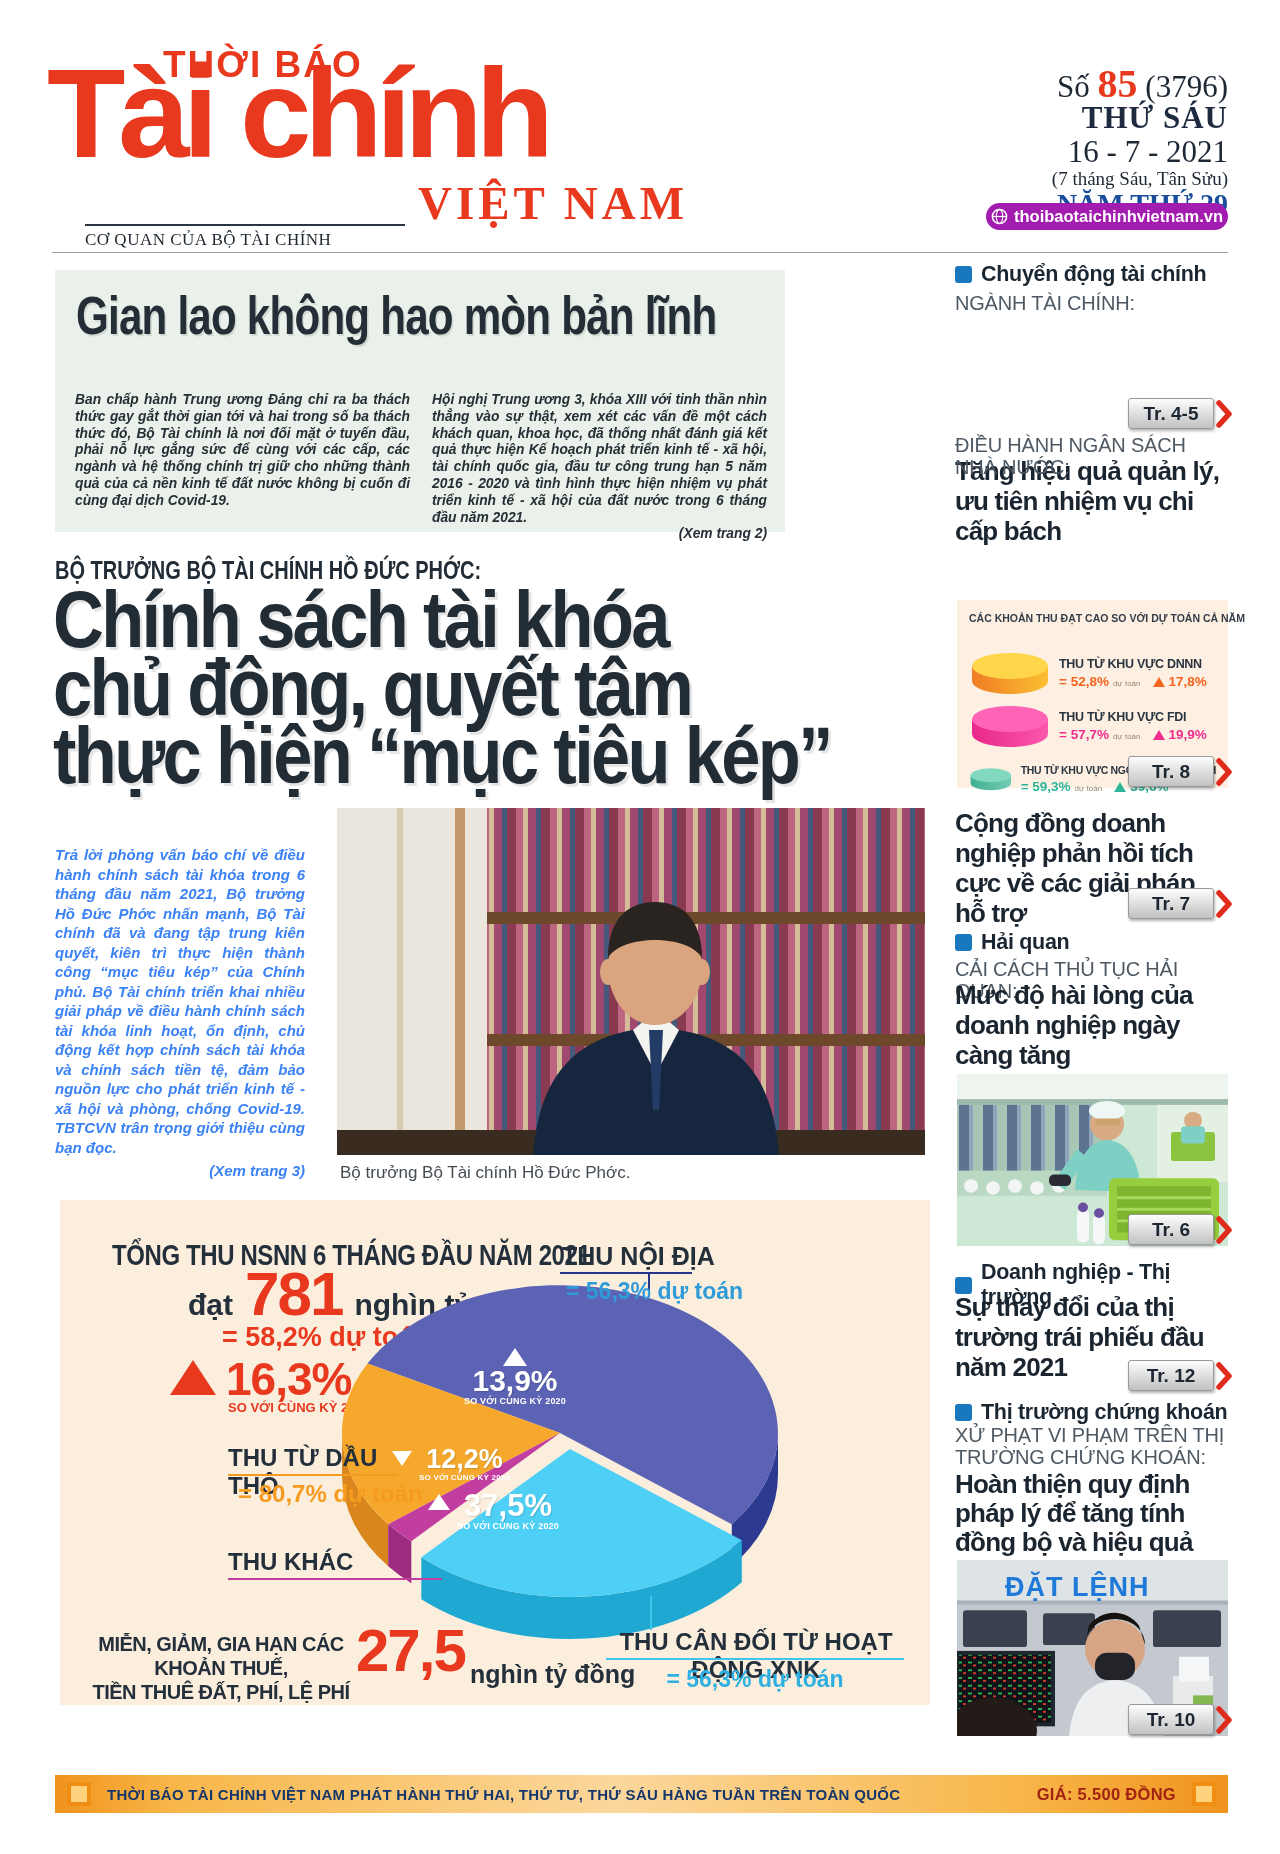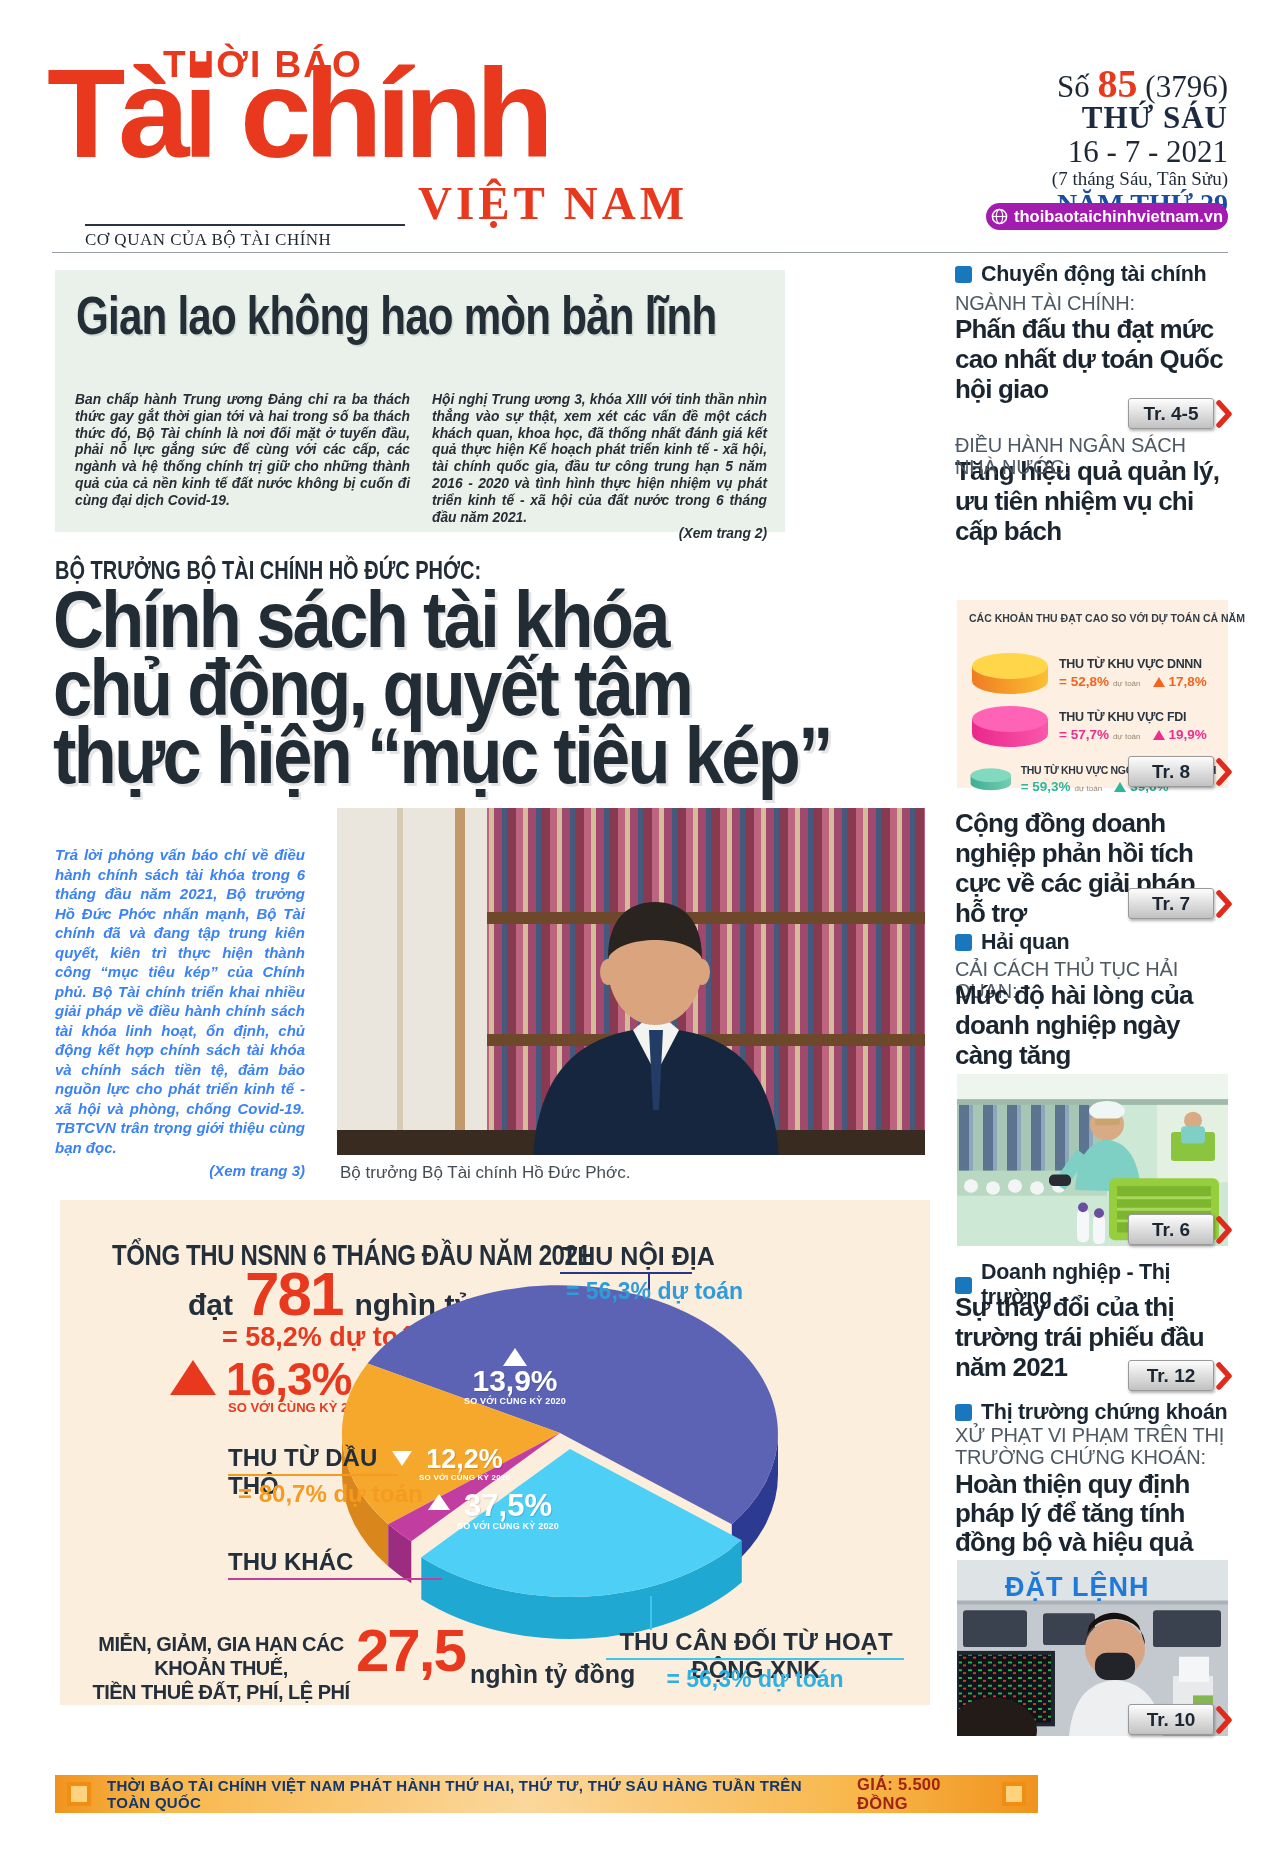--- a/index.html
+++ b/index.html
@@ -103,21 +103,21 @@
   .sc-valrow{display:flex;align-items:baseline;gap:4px;margin-top:3px;}
   .sc-pct{font-size:13.5px;font-weight:bold;}
   .sc-unit{font-size:8px;color:#98876f;}
   .sc-delta{font-size:13.5px;font-weight:bold;}
   .sc-tri{width:0;height:0;border-left:6px solid transparent;border-right:6px solid transparent;margin-left:8px;align-self:center;}
   .c-or{color:#f4641e;} .c-pk{color:#ee2d8d;} .c-tl{color:#2eb59a;}
   .t-or{border-bottom:10px solid #f4641e;} .t-pk{border-bottom:10px solid #ee2d8d;} .t-tl{border-bottom:10px solid #2eb59a;}
   .side-photo{left:957px;width:271px;}
   .datlenh{left:1005px;top:1572px;font-size:27px;font-weight:bold;color:#1f79d8;letter-spacing:1px;}
   
-  .footer{left:55px;top:1775px;width:983px;height:38px;box-sizing:border-box;
+  .footer{left:55px;top:1775px;width:1173px;height:38px;box-sizing:border-box;
           background:linear-gradient(90deg,#f0931e,#f8b649 10%,#fbd79c 48%,#f8b649 82%,#f0931e);
           display:flex;align-items:center;gap:16px;padding:16px 12px;}
   .cap{width:16px;height:16px;background:#ffd37e;border:4px solid #ef8e12;flex:0 0 auto;}
   .foot-left{font-size:15px;font-weight:bold;color:#15366b;letter-spacing:0.3px;margin-right:auto;}
   .foot-right{font-size:16.5px;font-weight:bold;color:#a02313;letter-spacing:0.3px;}
 </style>
 </head>
 <body>
 
 <div class="page">
@@ -266,21 +266,20 @@
     <div>TIỀN THUÊ ĐẤT, PHÍ, LỆ PHÍ</div>
   </div>
   <div class="abs relief-val">27,5</div>
   <div class="abs relief-unit">nghìn tỷ đồng</div>
 
   <div class="abs sec-head" style="top:262px">
     <div class="sec-sq"></div>
     <div class="sec-lbl">Chuyển động tài chính</div>
   </div>
   <div class="abs side-kicker" style="top:292px">NGÀNH TÀI CHÍNH:</div>
-  <div class="abs side-title" style="top:314px">Phấn đấu thu đạt mức cao nhất dự toán Quốc hội giao</div>
   <div class="abs pg-badge" style="right:48px;top:398px">
     <div class="badge-box">Tr. 4-5</div>
     <svg width="16" height="28" viewBox="0 0 16 28">
         <path d="M3,3 L13,14 L3,25" stroke="#e02a1c" stroke-width="5.5" fill="none" stroke-linecap="round" stroke-linejoin="round"></path>
       </svg>
   </div>
 
   <div class="abs side-title" style="top:456px">Tăng hiệu quả quản lý, ưu tiên nhiệm vụ chi cấp bách</div>
   <div class="abs side-kicker" style="top:434px">ĐIỀU HÀNH NGÂN SÁCH NHÀ NƯỚC:</div>
 

